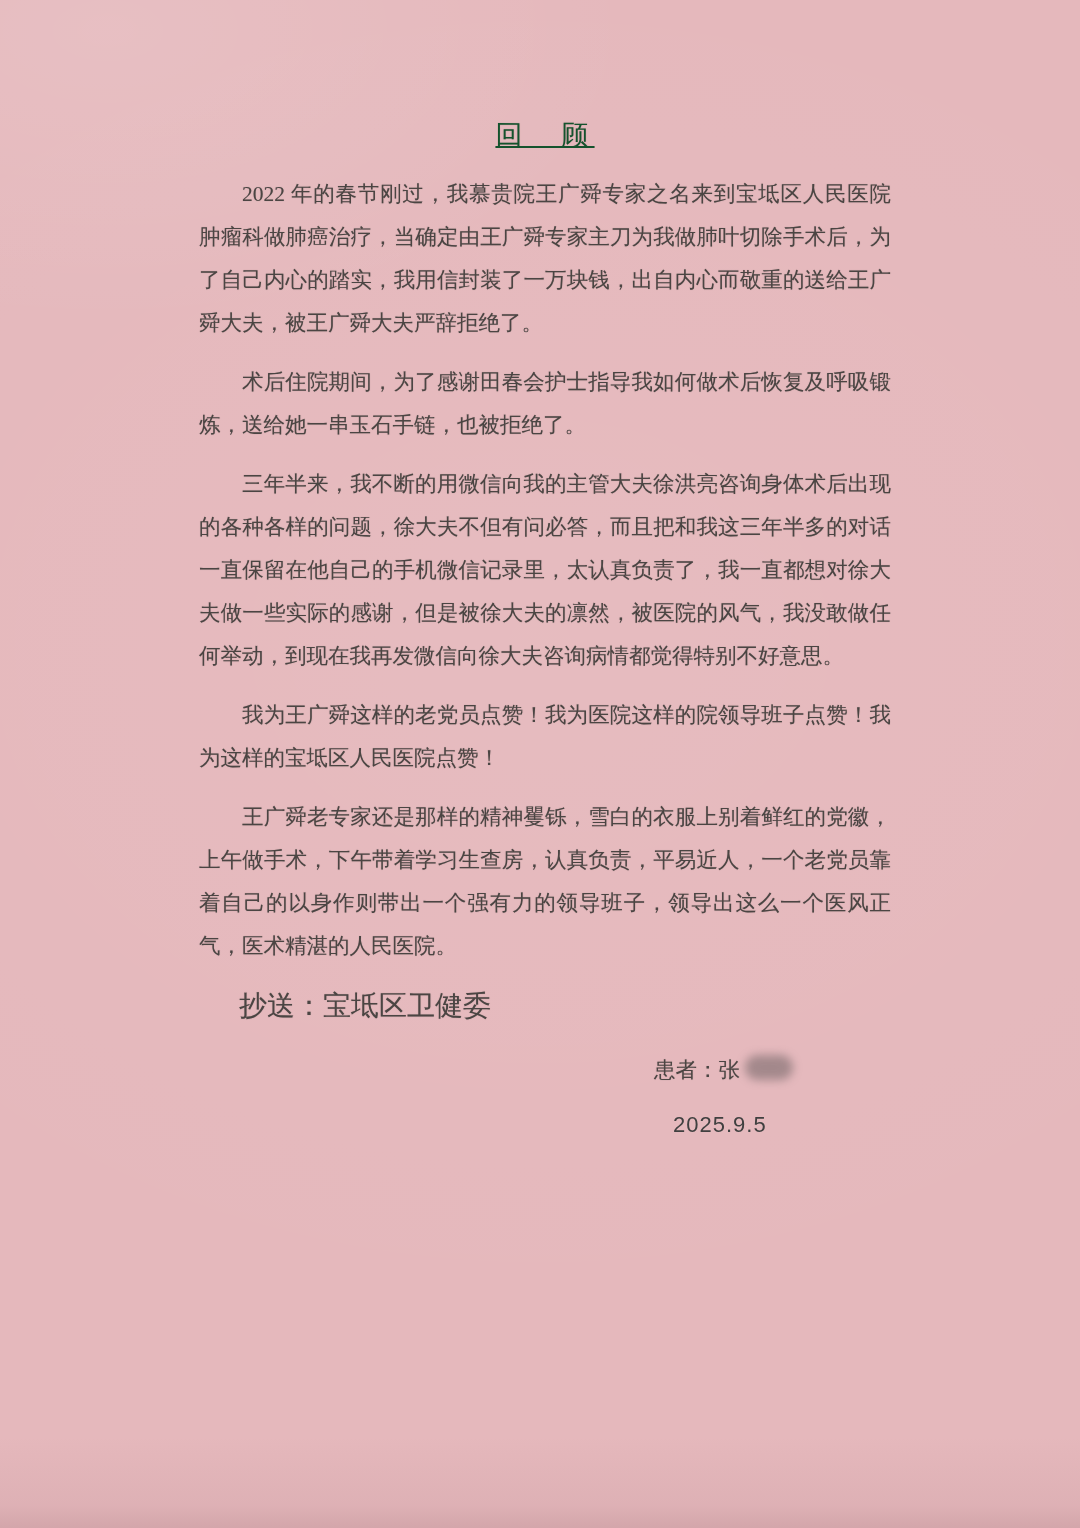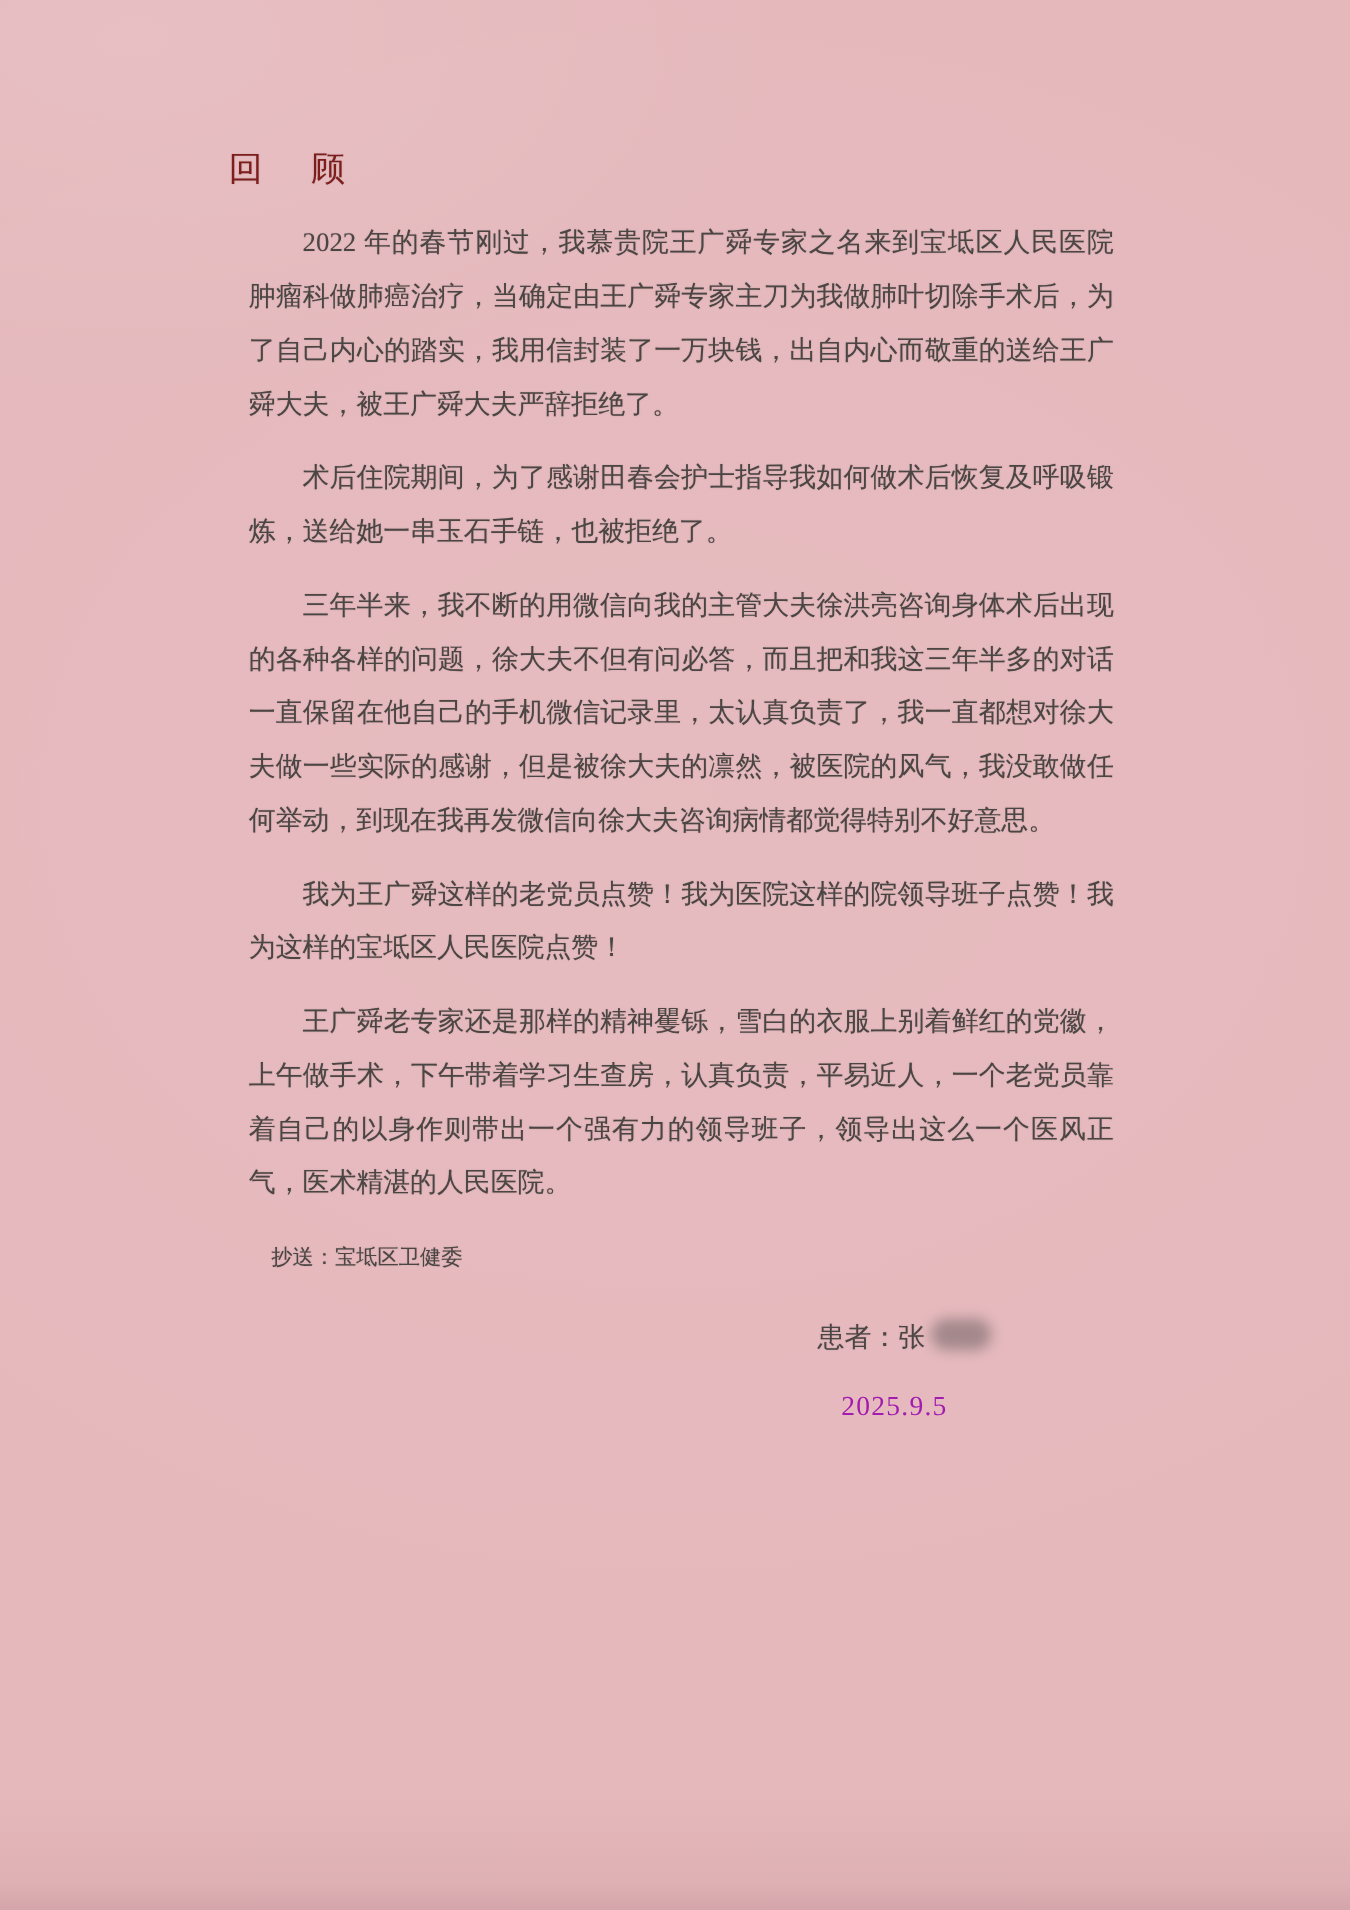--- a/index.html
+++ b/index.html
@@ -27,42 +27,44 @@
   .letter {
     position: absolute;
     left: 183px;
     top: 114px;
     width: 724px;
     color: #4b4543;
     text-shadow: 0 0 1px rgba(75,69,67,0.35);
   }
   .title {
     margin: 0 0 14px 0;
+    text-align: center;
     font-size: 27px;
     font-weight: normal;
     letter-spacing: 6px;
     line-height: 43px;
-    color: #7f1d1d;
+    color: #14532d;
+    text-decoration: underline;
   }
   .salutation {
     margin: 0;
     font-size: 21.5px;
     line-height: 43px;
   }
   .para {
     margin: 16px;
     text-indent: 2em;
     font-size: 21.5px;
     line-height: 43px;
     text-align: justify;
   }
   .cc {
     margin: 0;
     text-indent: 2em;
-    font-size: 17px;
+    font-size: 28px;
     line-height: 43px;
   }
   .sig-line {
     margin-top: 28px;
     padding-left: 471px;
     height: 43px;
     display: flex;
     align-items: flex-start;
     font-size: 21.5px;
   }
@@ -72,24 +74,24 @@
     height: 25px;
     margin-left: 5px;
     border-radius: 13px;
     background: #6e6163;
     filter: blur(5px);
     opacity: 0.55;
   }
   .sig-date {
     margin-top: 14px;
     padding-left: 490px;
-    font-family: Liberation Serif, serif;
+    font-family: Liberation Sans, sans-serif;
     font-size: 22px;
     letter-spacing: 1px;
-    color: #a21caf;
+    color: #404040;
     text-shadow: none;
   }
 </style>
 </head>
 <body>
 
 <div class="overlay"></div>
 
 <div class="letter">
   <h1 class="title">回　顾</h1>

